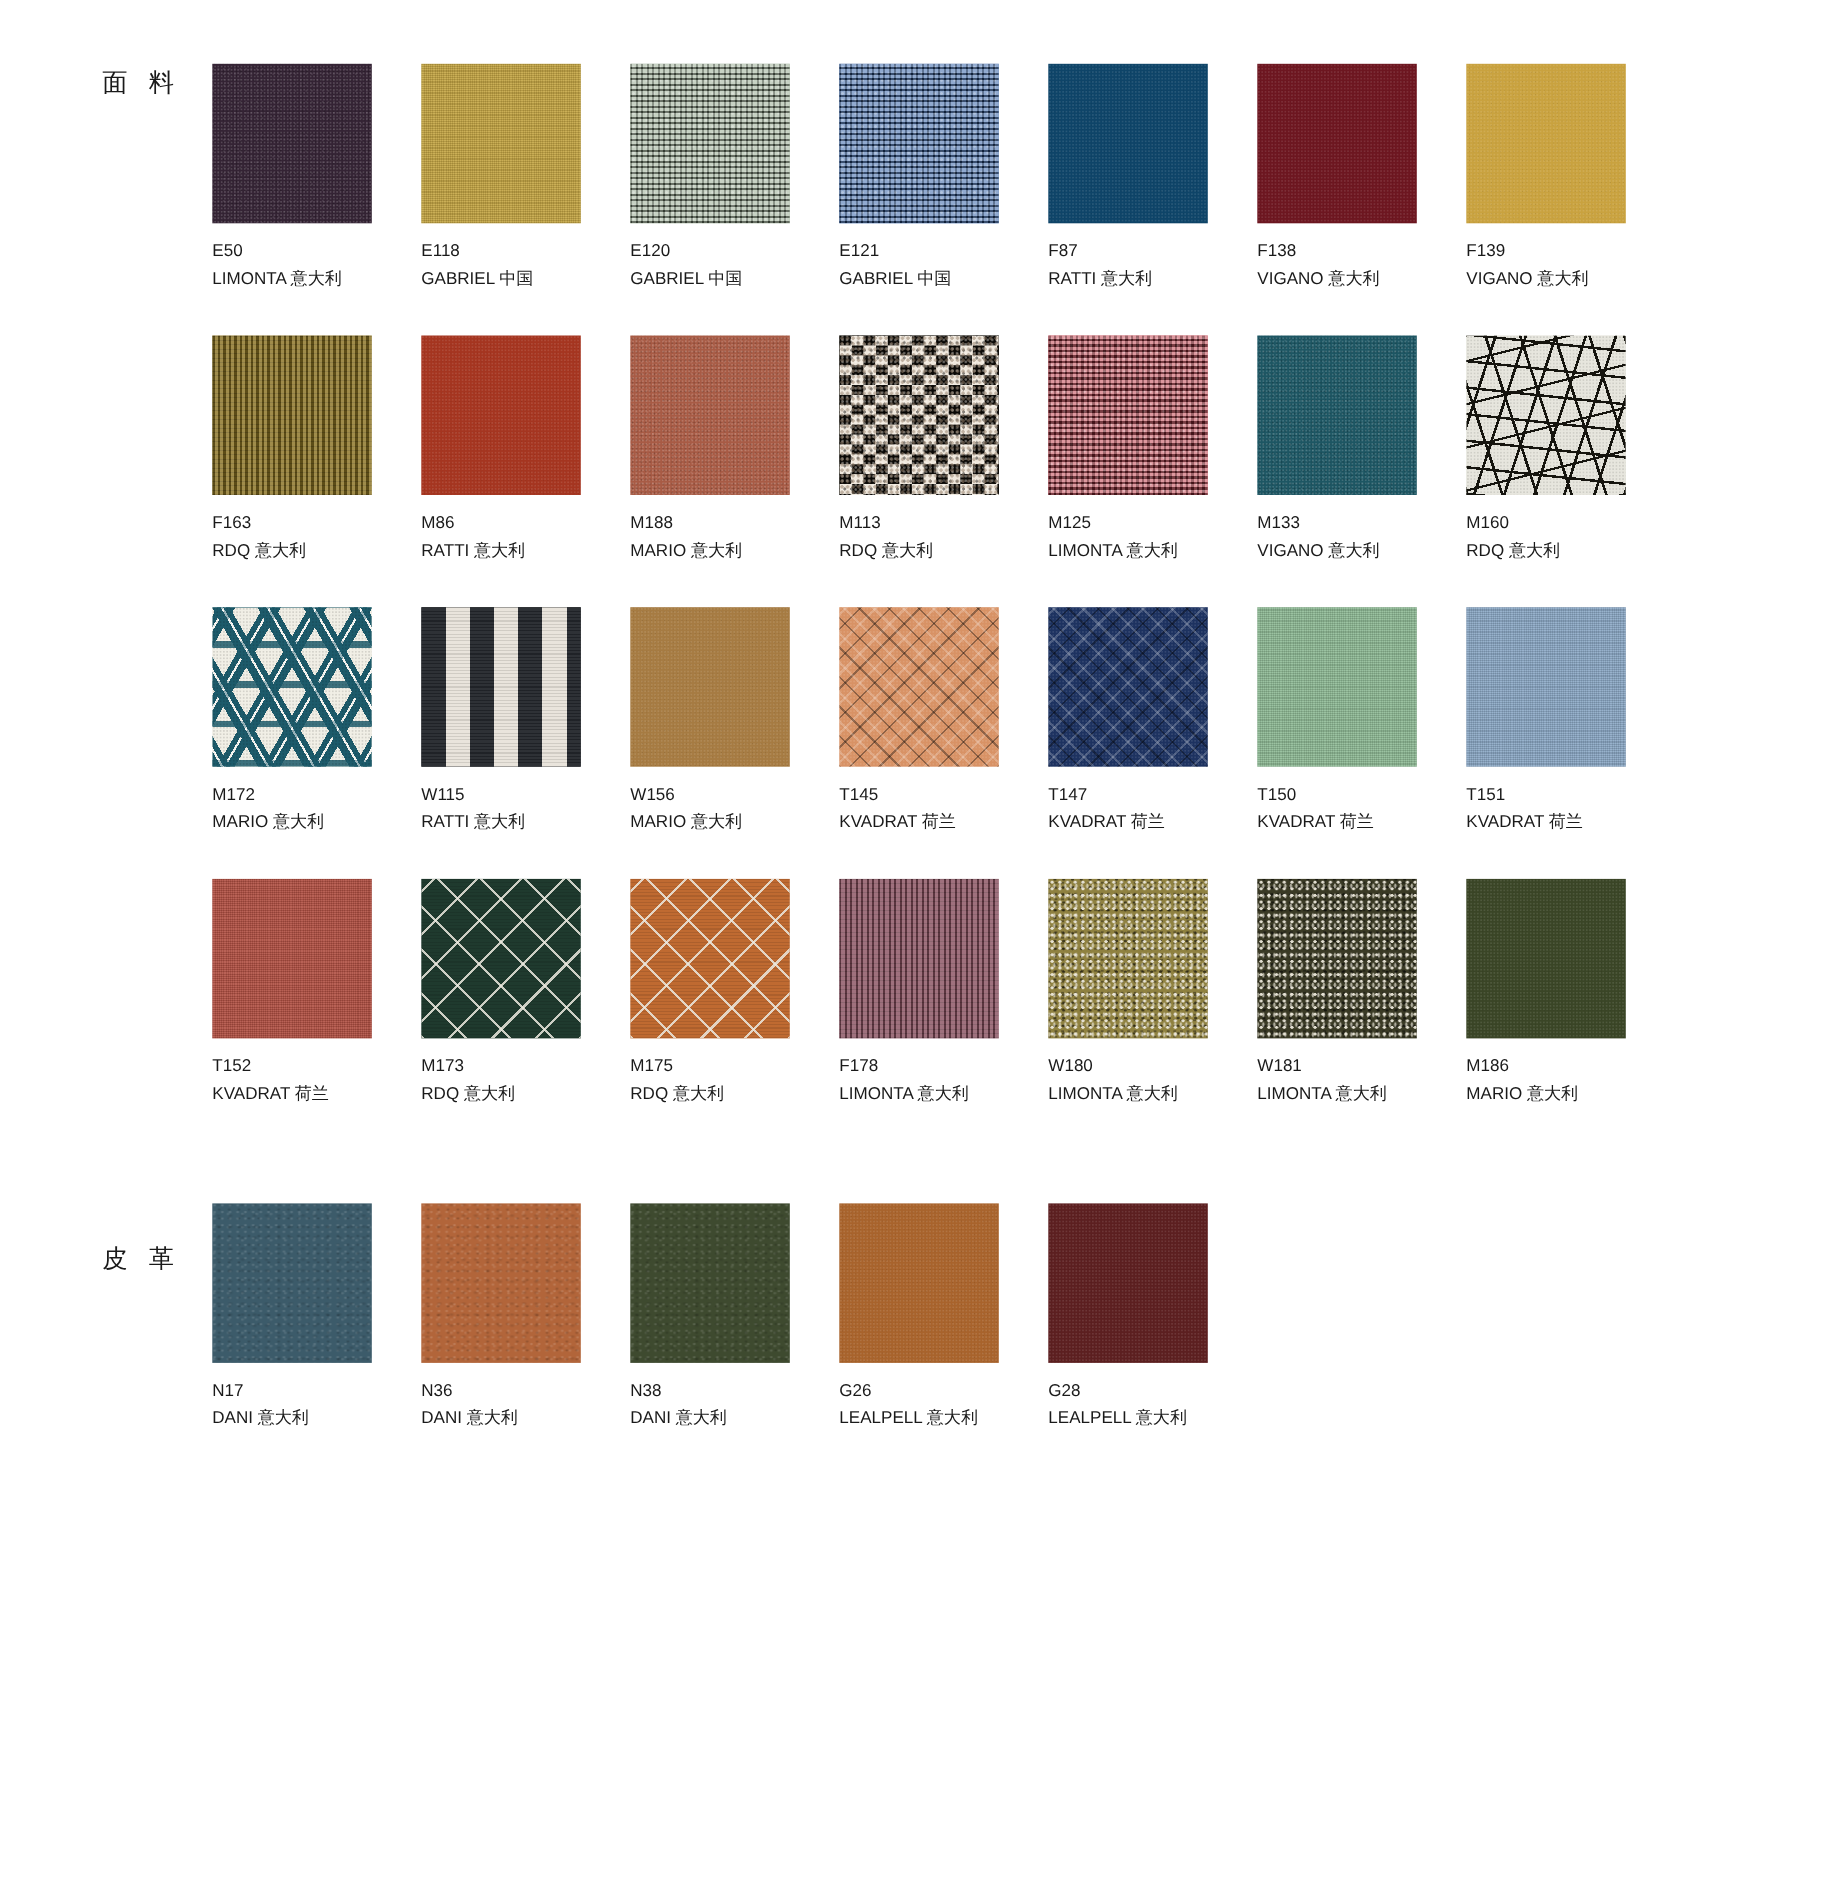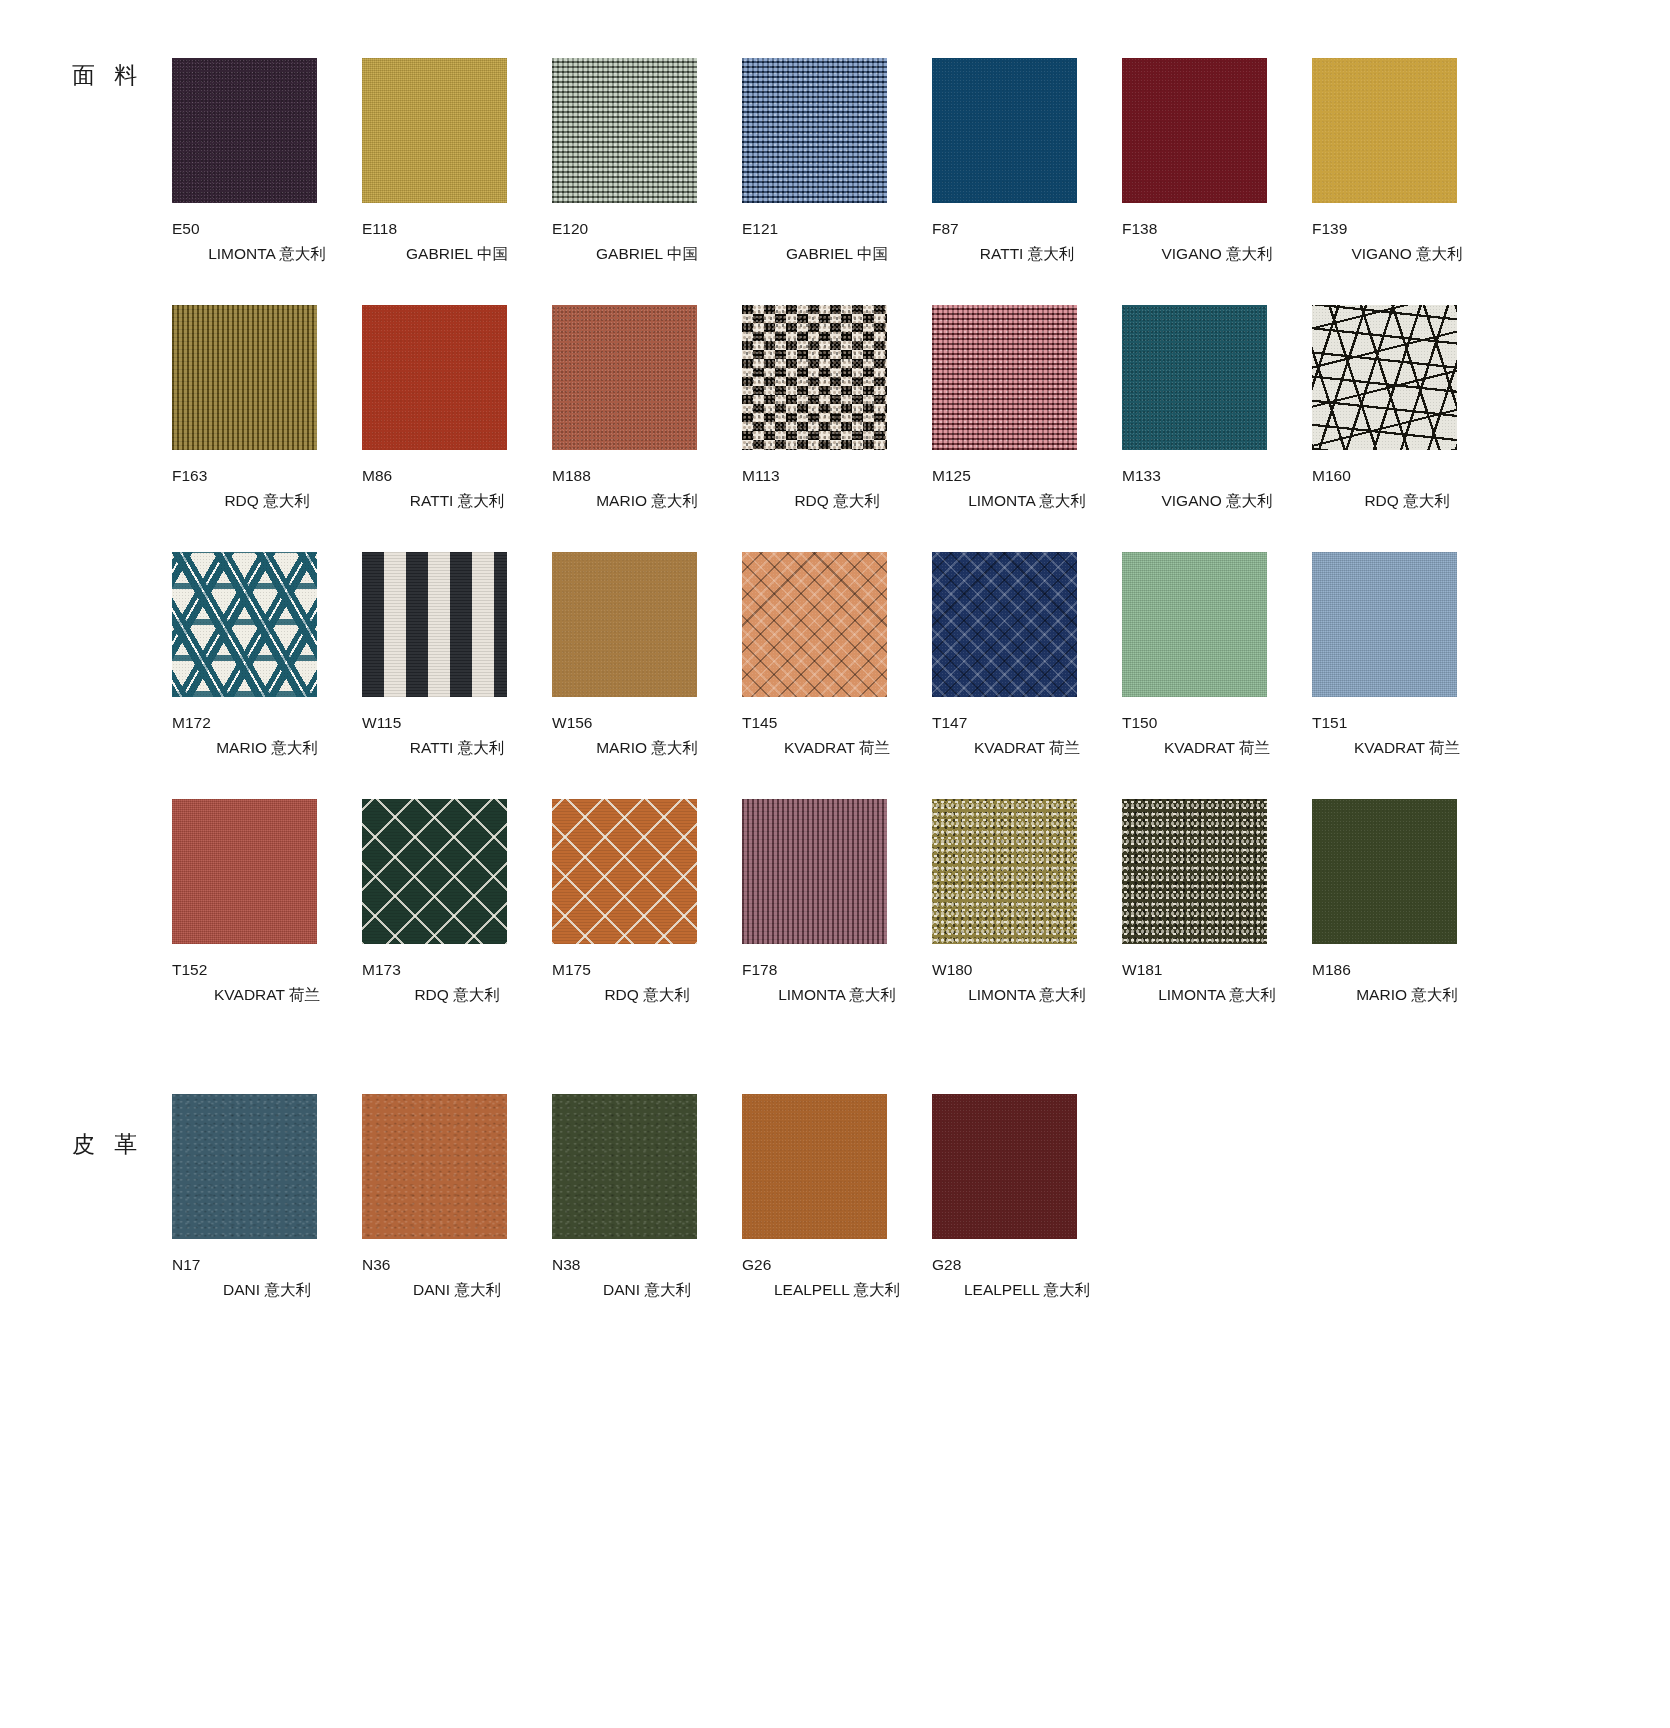--- a/index.html
+++ b/index.html
@@ -9,21 +9,21 @@
   }
   body {
     width: 1670px;
     height: 1728px;
     font-family: "Liberation Sans", "DejaVu Sans", sans-serif;
     color: #1a1a1a;
     position: relative;
     overflow: hidden;
   }
 
-  .page { position: relative; width: 1670px; height: 1728px; }
+  .page { position: relative; width: 1670px; height: 1728px; padding-left: 21px; }
 
   
   .section { position: relative; }
   .section-label {
     position: absolute;
     left: 72px;
     font-size: 23px;
     letter-spacing: 6px;
     color: #1a1a1a;
     font-family: "DejaVu Sans", "Liberation Sans", sans-serif;
@@ -60,21 +60,20 @@
     line-height: 25px;
     color: #1a1a1a;
     white-space: nowrap;
   }
   .cap .brand {
     font-size: 15.5px;
     line-height: 25px;
     color: #1a1a1a;
     white-space: nowrap;
     font-family: "Liberation Sans", "DejaVu Sans", sans-serif;
-    text-align: center;
   }
 
   
 
   
   .tx-speck::after {
     content: "";
     position: absolute; inset: -20%;
     background-image:
       radial-gradient(rgba(255,255,255,.16) 0.7px, transparent 0.9px),

